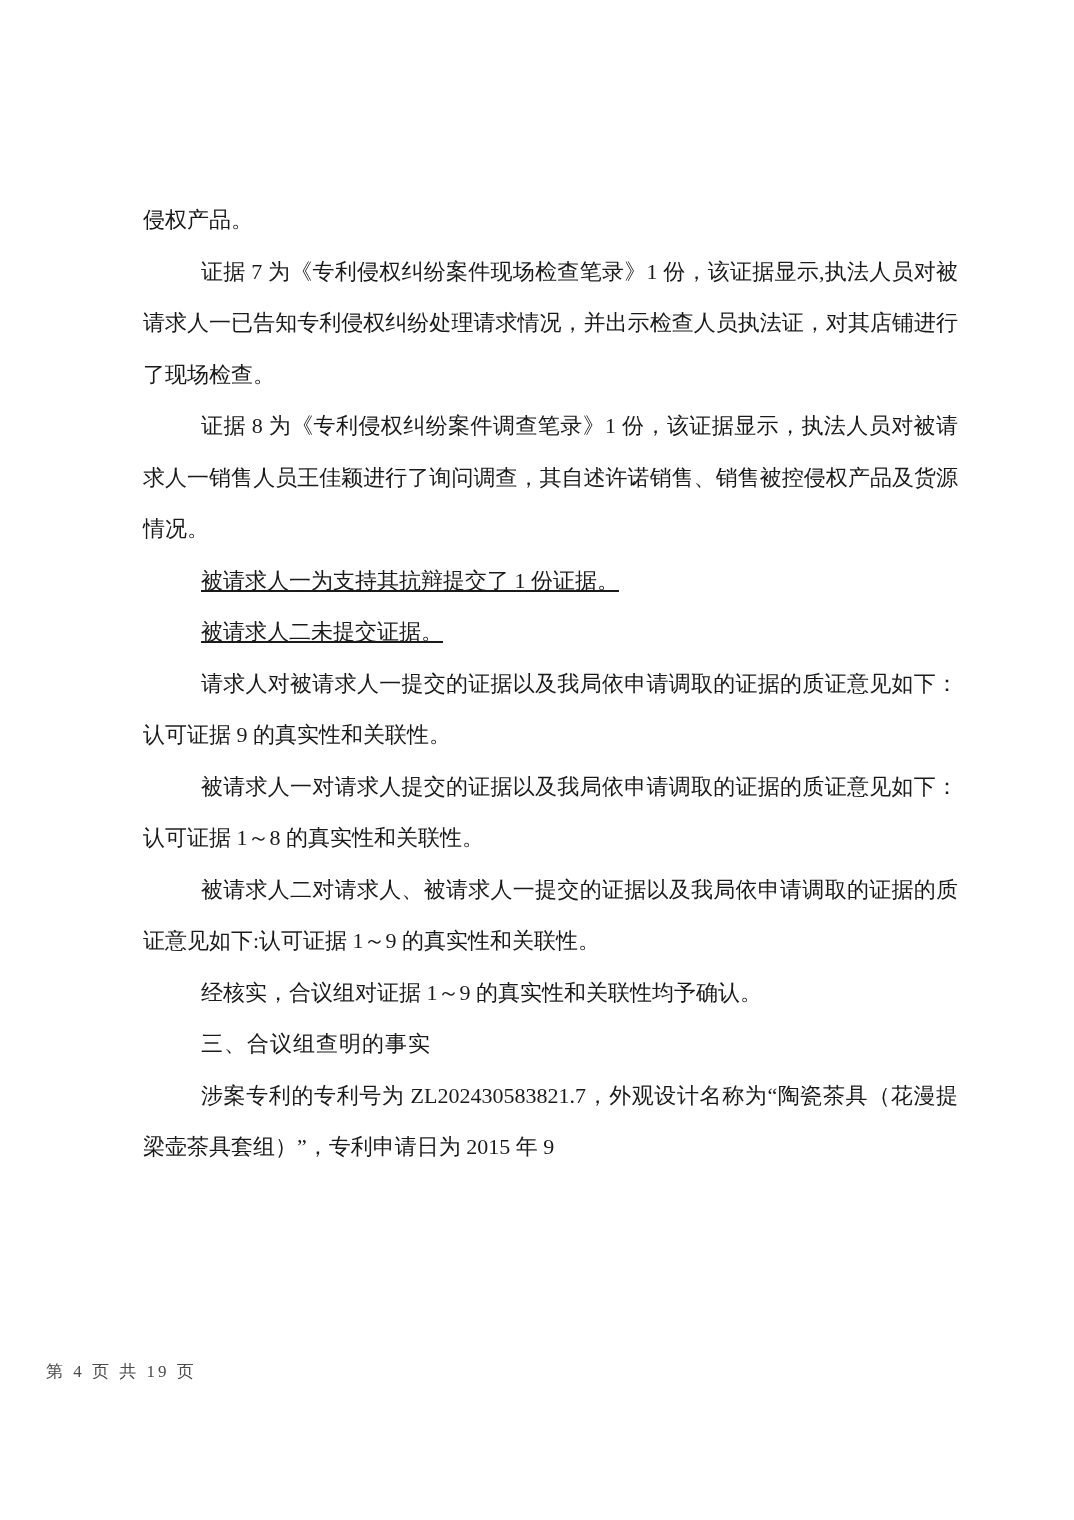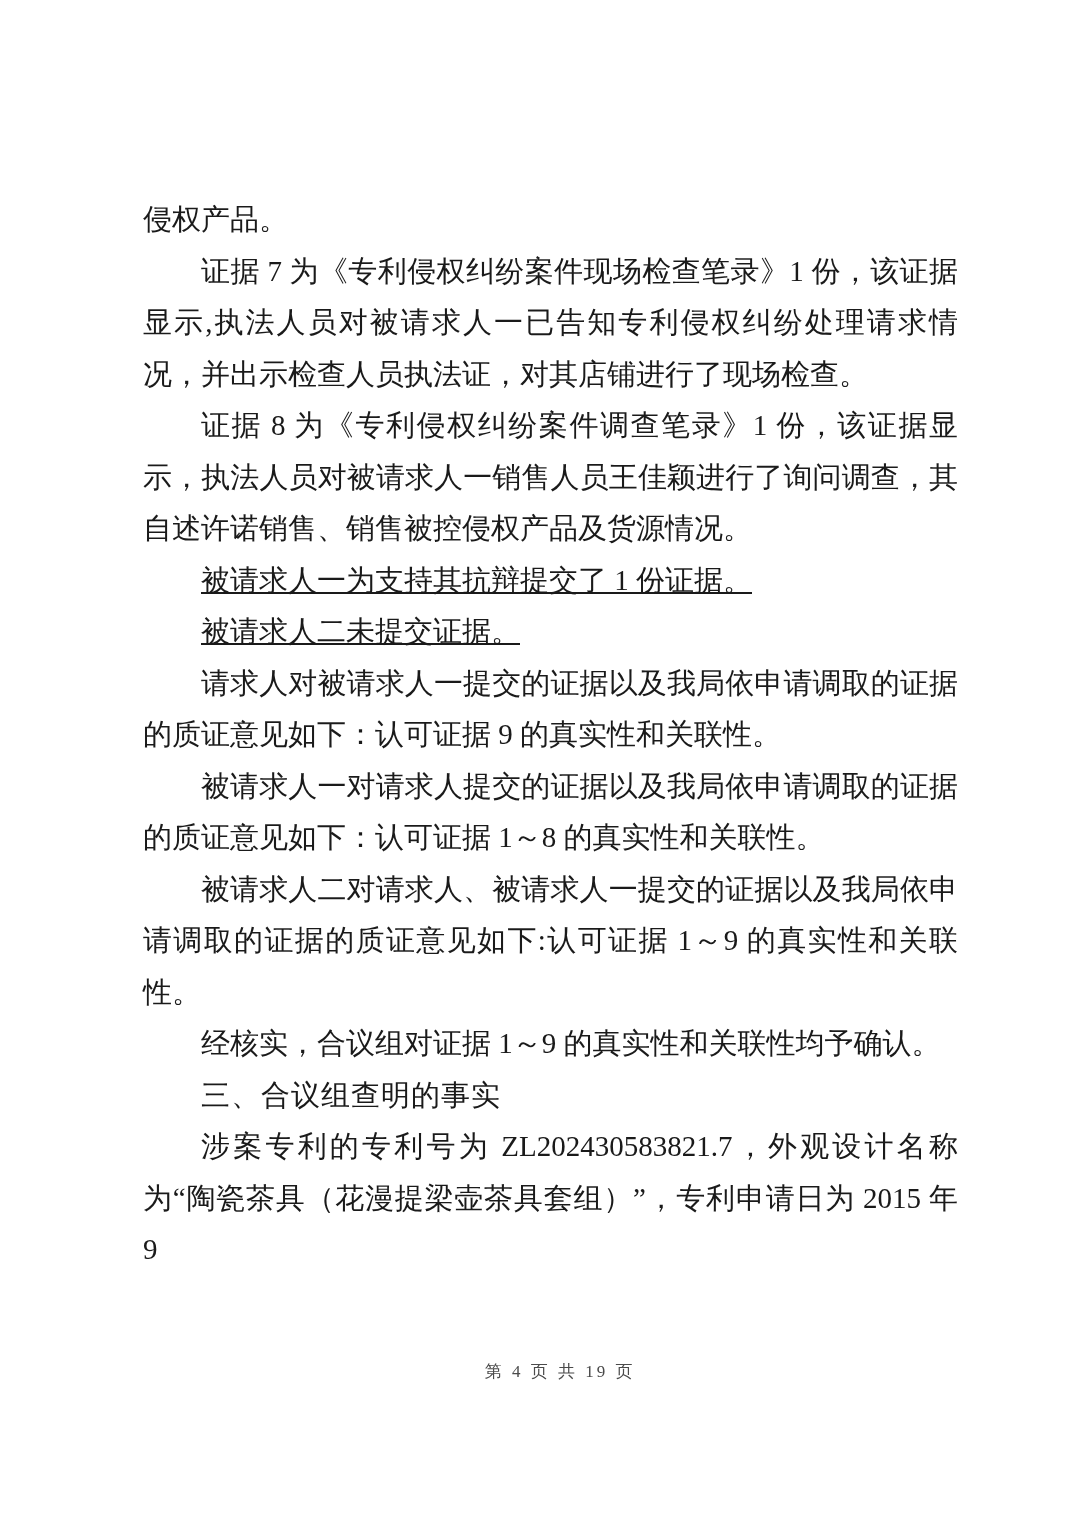--- a/index.html
+++ b/index.html
@@ -18,21 +18,21 @@
   }
   .doc {
     position: absolute;
     left: 143px;
     top: 194px;
     width: 815px;
   }
   .doc p, .doc h2, .doc h3 {
     margin: 0;
     padding: 0;
-    font-size: 29px;
+    font-size: 22px;
     line-height: 51.5px;
     font-weight: normal;
     text-align: justify;
     text-justify: inter-character;
     word-break: normal;
     color: #1a1a1a;
   }
   .indent {
     text-indent: 58px;
   }
@@ -47,21 +47,21 @@
   }
   .heading-kai {
     font-weight: bold;
     letter-spacing: 2.5px;
   }
   .footer {
     position: absolute;
     left: 46px;
     right: 0;
     top: 1360px;
-    text-align: center;
+    text-align: left;
     font-size: 17px;
     letter-spacing: 3px;
     color: #4a4a4a;
     font-family: "Liberation Serif", "DejaVu Serif", serif;
   }
 </style>
 </head>
 <body>
 
 <div class="page">

